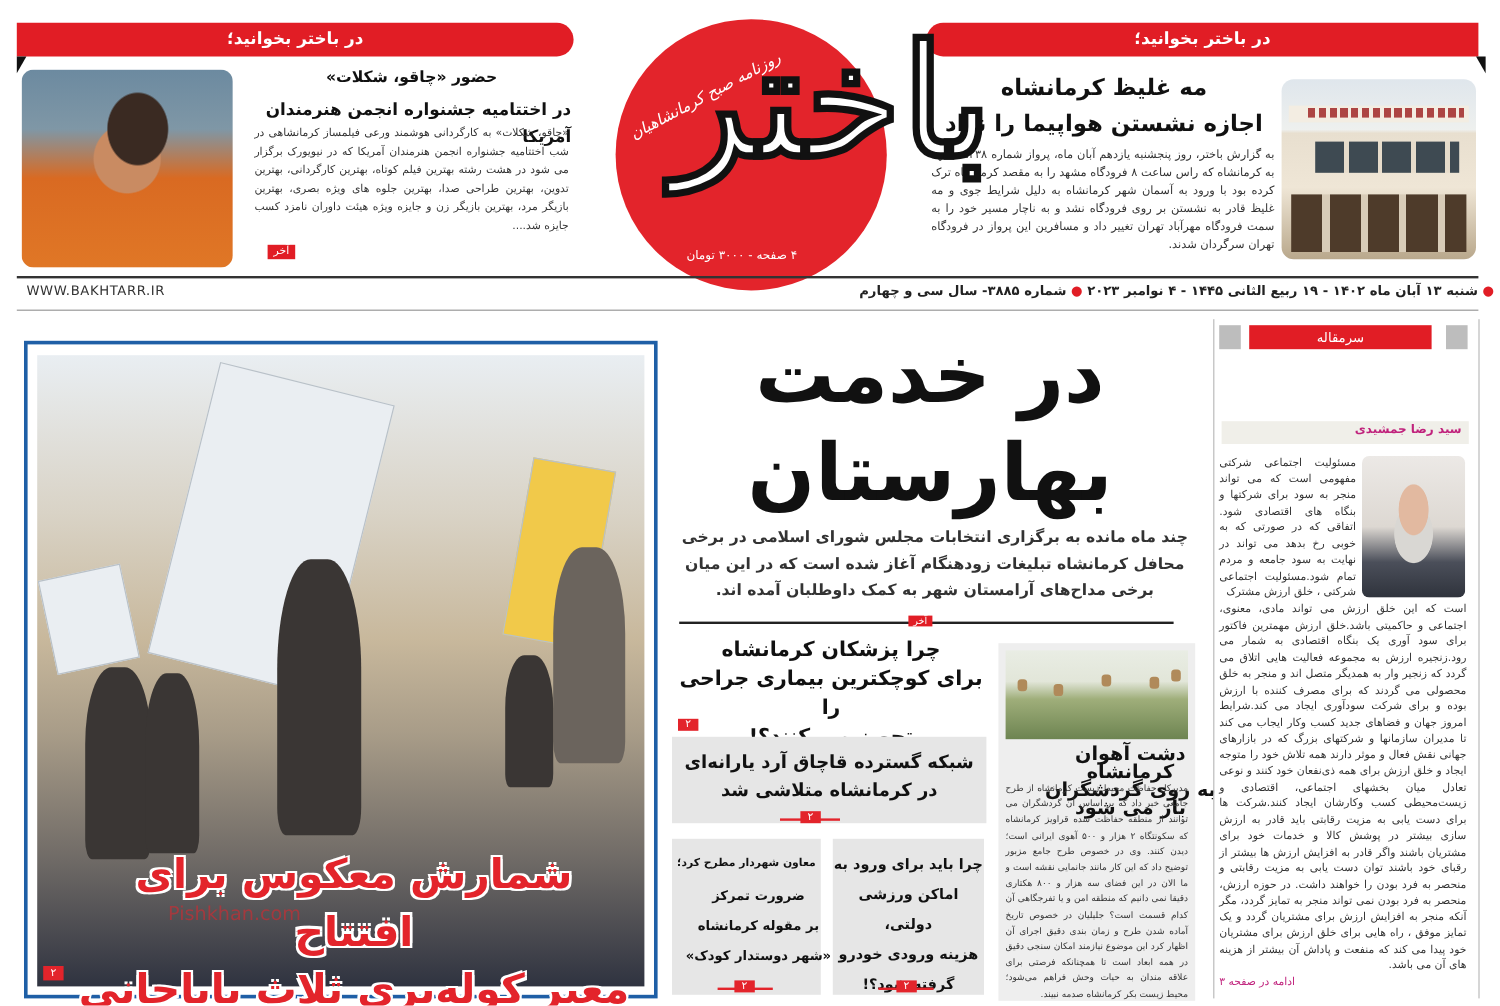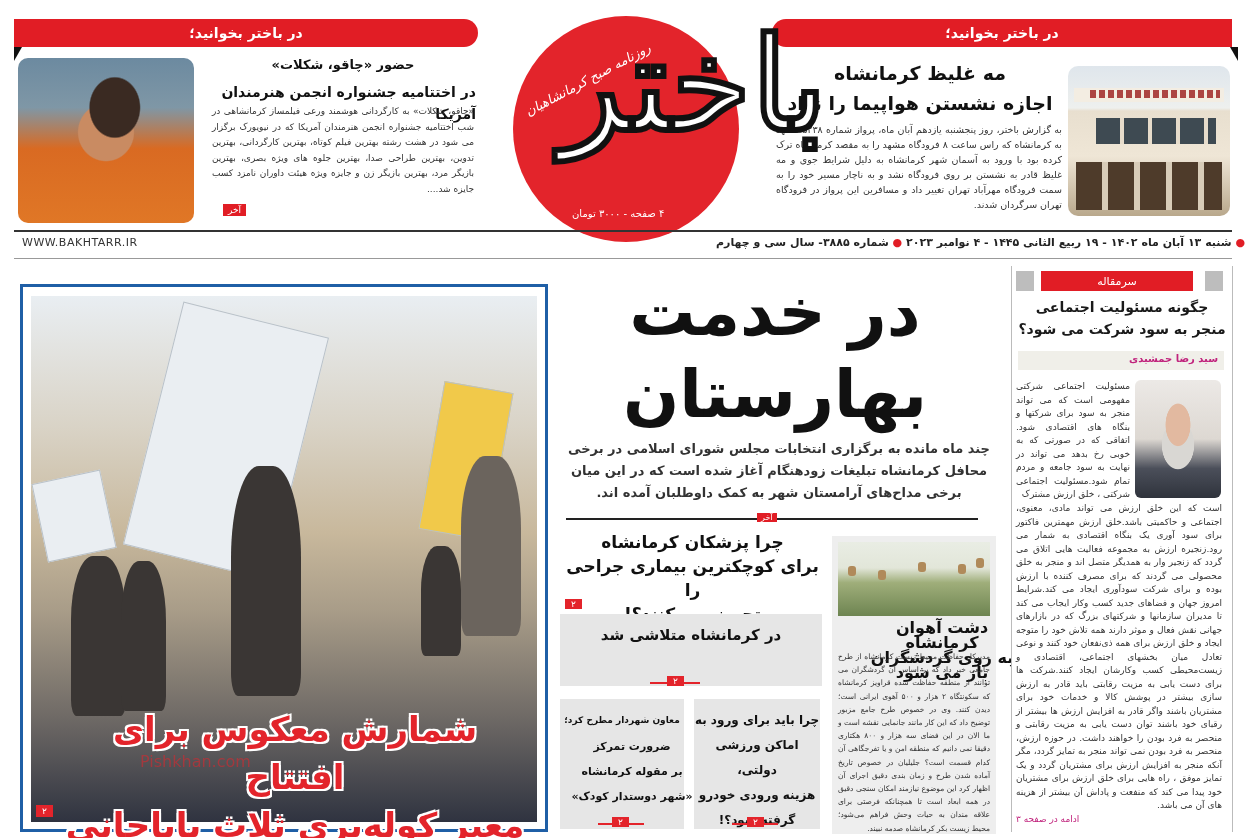--- a/index.html
+++ b/index.html
@@ -169,20 +169,21 @@
 
 <div class="story" style="left:560px; top:530px; width:265px; font-size:17px; line-height:24px;">
   <div>چرا پزشکان کرمانشاه</div>
   <div>برای کوچکترین بیماری جراحی را</div>
   <div>تجویز می کنند؟!</div>
 </div>
 <div class="page-tag" style="left:565px; top:599px;">۲</div>
 
 <div class="grey-box" style="left:560px; top:614px; width:262px; height:72px;"></div>
 <div class="story" style="left:560px; top:624px; width:262px; font-size:15px; line-height:23px;">
+  <div>شبکه گسترده قاچاق آرد یارانه‌ای</div>
   <div>در کرمانشاه متلاشی شد</div>
 </div>
 <div class="page-tag-line" style="left:650px; top:682px; width:50px;"></div>
 <div class="page-tag" style="left:667px; top:676px;">۲</div>
 
 <div class="grey-box" style="left:694px; top:699px; width:126px; height:130px;"></div>
 <div class="story" style="left:694px; top:708px; width:126px; font-size:12px; line-height:25px;">
   <div>چرا باید برای ورود به</div>
   <div>اماکن ورزشی دولتی،</div>
   <div>هزینه ورودی خودرو</div>
@@ -213,21 +214,19 @@
   <div>دشت آهوان کرمانشاه</div>
   <div>به روی گردشگران باز می شود</div>
 </div>
 <div class="t-body" style="left:838px; top:650px; width:152px; font-size:7.5px; line-height:13.2px;">مدیرکل حفاظت محیط زیست کرمانشاه از طرح جامعی خبر داد که بر اساس آن گردشگران می توانند از منطقه حفاظت شده قراویز کرمانشاه که سکونتگاه ۲ هزار و ۵۰۰ آهوی ایرانی است؛ دیدن کنند. وی در خصوص طرح جامع مزبور توضیح داد که این کار مانند جانمایی نقشه است و ما الان در این فضای سه هزار و ۸۰۰ هکتاری دقیقا نمی دانیم که منطقه امن و یا تفرجگاهی آن کدام قسمت است؟ جلیلیان در خصوص تاریخ آماده شدن طرح و زمان بندی دقیق اجرای آن اظهار کرد این موضوع نیازمند امکان سنجی دقیق در همه ابعاد است تا همچنانکه فرصتی برای علاقه مندان به حیات وحش فراهم می‌شود؛ محیط زیست بکر کرمانشاه صدمه نبیند.</div>
 
 <div class="ed-frame"></div>
 <div class="ed-tab-grey" style="left:1016px;"></div>
 <div class="ed-tab-grey" style="left:1205px;"></div>
 <div class="ed-tab">سرمقاله</div>
 <div class="ed-title">
-  <div>چگونه مسئولیت اجتماعی</div>
-  <div>منجر به سود شرکت می شود؟</div>
 </div>
 <div class="ed-author-bar"></div>
 <div class="ed-author">سید رضا جمشیدی</div>
 <div class="ed-photo"></div>
 <div class="ed-body-narrow">مسئولیت اجتماعی شرکتی مفهومی است که می تواند منجر به سود برای شرکتها و بنگاه های اقتصادی شود. اتفاقی که در صورتی که به خوبی رخ بدهد می تواند در نهایت به سود جامعه و مردم تمام شود.مسئولیت اجتماعی شرکتی ، خلق ارزش مشترک</div>
 <div class="ed-body">است که این خلق ارزش می تواند مادی، معنوی، اجتماعی و حاکمیتی باشد.خلق ارزش مهمترین فاکتور برای سود آوری یک بنگاه اقتصادی به شمار می رود.زنجیره ارزش به مجموعه فعالیت هایی اتلاق می گردد که زنجیر وار به همدیگر متصل اند و منجر به خلق محصولی می گردند که برای مصرف کننده با ارزش بوده و برای شرکت سودآوری ایجاد می کند.شرایط امروز جهان و فضاهای جدید کسب وکار ایجاب می کند تا مدیران سازمانها و شرکتهای بزرگ که در بازارهای جهانی نقش فعال و موثر دارند همه تلاش خود را متوجه ایجاد و خلق ارزش برای همه ذی‌نفعان خود کنند و نوعی تعادل میان بخشهای اجتماعی، اقتصادی و زیست‌محیطی کسب وکارشان ایجاد کنند.شرکت ها برای دست یابی به مزیت رقابتی باید قادر به ارزش سازی بیشتر در پوشش کالا و خدمات خود برای مشتریان باشند واگر قادر به افزایش ارزش ها بیشتر از رقبای خود باشند توان دست یابی به مزیت رقابتی و منحصر به فرد بودن را خواهند داشت. در حوزه ارزش، منحصر به فرد بودن نمی تواند منجر به تمایز گردد، مگر آنکه منجر به افزایش ارزش برای مشتریان گردد و یک تمایز موفق ، راه هایی برای خلق ارزش برای مشتریان خود پیدا می کند که منفعت و پاداش آن بیشتر از هزینه های آن می باشد.</div>
 <div class="ed-cont">ادامه در صفحه ۳</div>
 
 </body></html>

